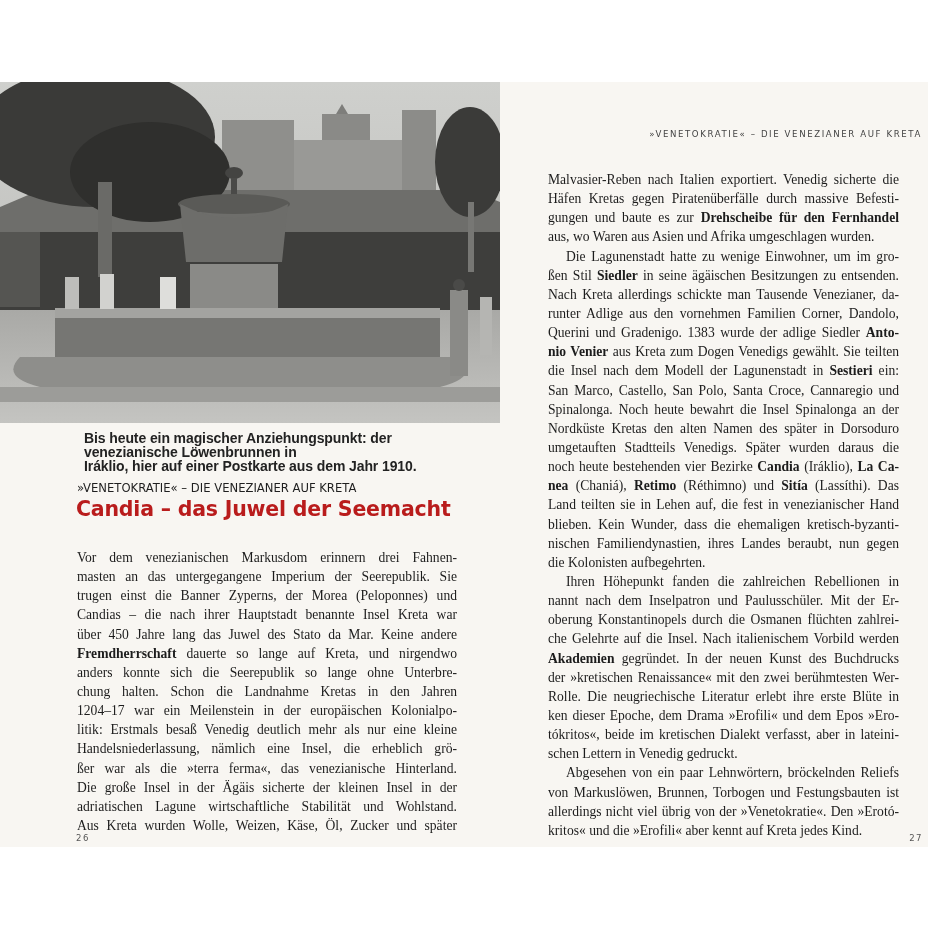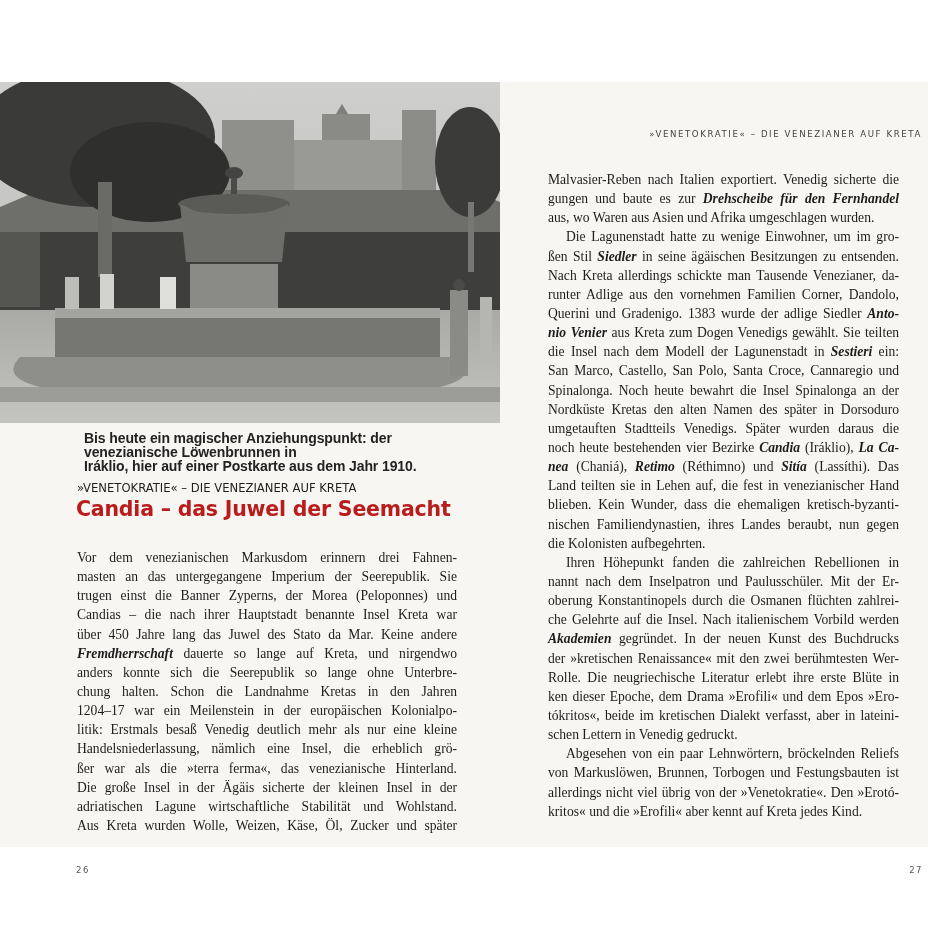--- a/index.html
+++ b/index.html
@@ -36,25 +36,25 @@
   .body-text .line.last { text-align-last: left; }
   .body-text .line.indent { text-indent: 18px; }
   .col-left { position: absolute; left: 77px; top: 548px; width: 380px; }
   .col-right { position: absolute; left: 548px; top: 170px; width: 351px; }
   .running-head {
     position: absolute; right: 6px; top: 129px; font-family: "DejaVu Sans", sans-serif;
     font-size: 8.6px; letter-spacing: 1.6px; color: #444;
   }
   .folio {
     position: absolute; top: 833px; font-family: "DejaVu Sans", sans-serif; font-size: 8.5px;
-    letter-spacing: 1.5px; color: #555; margin-top: 32px;
+    letter-spacing: 1.5px; color: #555;
   }
   .folio.left { left: 76px; }
   .folio.right { right: 5px; }
-  b { font-weight: bold; font-style: italic; }
+  b { font-weight: bold; }
 </style>
 </head>
 <body>
 
 <div class="spread"></div>
 
 <div class="photo">
   <svg width="500" height="341" viewBox="0 0 500 341">
     <defs>
       <linearGradient id="sky" x1="0" y1="0" x2="0" y2="1">
@@ -129,20 +129,21 @@
     <span class="line"><span>ßer war als die »terra ferma«, das venezianische Hinterland.</span></span>
     <span class="line"><span>Die große Insel in der Ägäis sicherte der kleinen Insel in der</span></span>
     <span class="line"><span>adriatischen Lagune wirtschaftliche Stabilität und Wohlstand.</span></span>
     <span class="line"><span>Aus Kreta wurden Wolle, Weizen, Käse, Öl, Zucker und später</span></span>
   </div>
 
 <div class="running-head">»VENETOKRATIE« – DIE VENEZIANER AUF KRETA</div>
 
 <div class="col-right body-text">
     <span class="line"><span>Malvasier-Reben nach Italien exportiert. Venedig sicherte die</span></span>
+    <span class="line"><span>Häfen Kretas gegen Piratenüberfälle durch massive Befesti-</span></span>
     <span class="line"><span>gungen und baute es zur </span><b>Drehscheibe für den Fernhandel</b></span>
     <span class="line last"><span>aus, wo Waren aus Asien und Afrika umgeschlagen wurden.</span></span>
     <span class="line indent"><span>Die Lagunenstadt hatte zu wenige Einwohner, um im gro-</span></span>
     <span class="line"><span>ßen Stil </span><b>Siedler</b><span> in seine ägäischen Besitzungen zu entsenden.</span></span>
     <span class="line"><span>Nach Kreta allerdings schickte man Tausende Venezianer, da-</span></span>
     <span class="line"><span>runter Adlige aus den vornehmen Familien Corner, Dandolo,</span></span>
     <span class="line"><span>Querini und Gradenigo. 1383 wurde der adlige Siedler </span><b>Anto-</b></span>
     <span class="line"><b>nio Venier</b><span> aus Kreta zum Dogen Venedigs gewählt. Sie teilten</span></span>
     <span class="line"><span>die Insel nach dem Modell der Lagunenstadt in </span><b>Sestieri</b><span> ein:</span></span>
     <span class="line"><span>San Marco, Castello, San Polo, Santa Croce, Cannaregio und</span></span>

